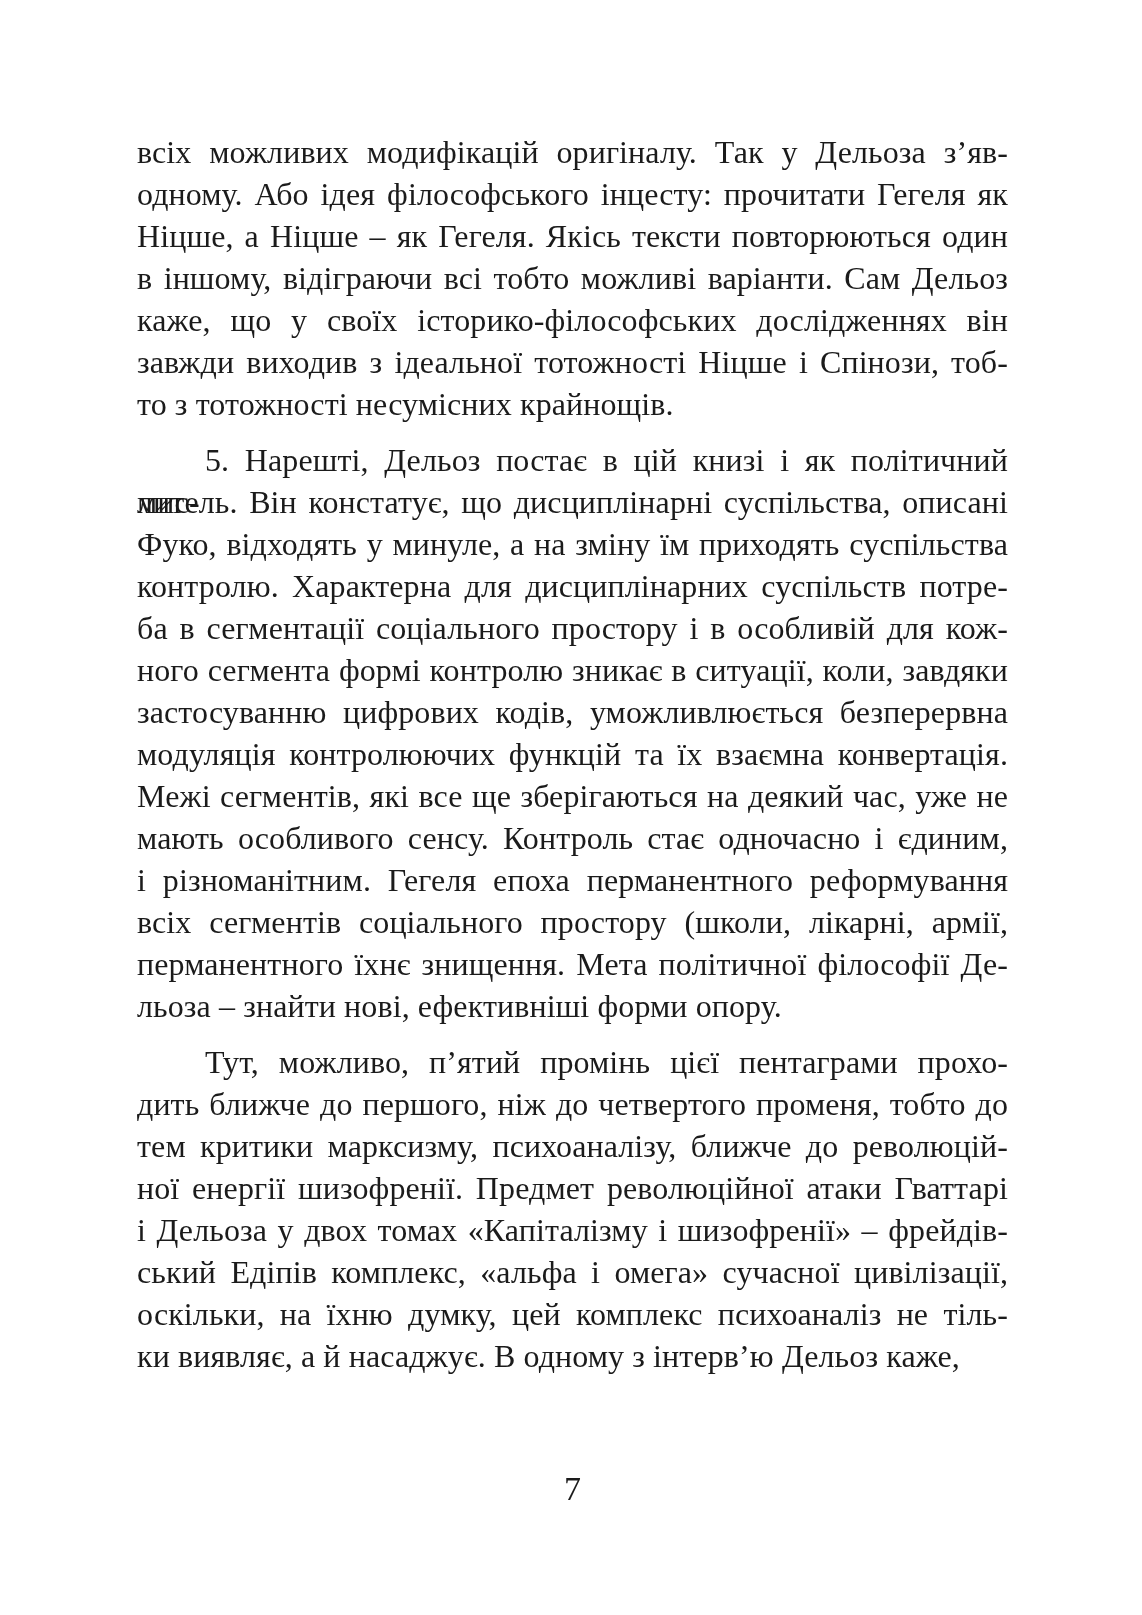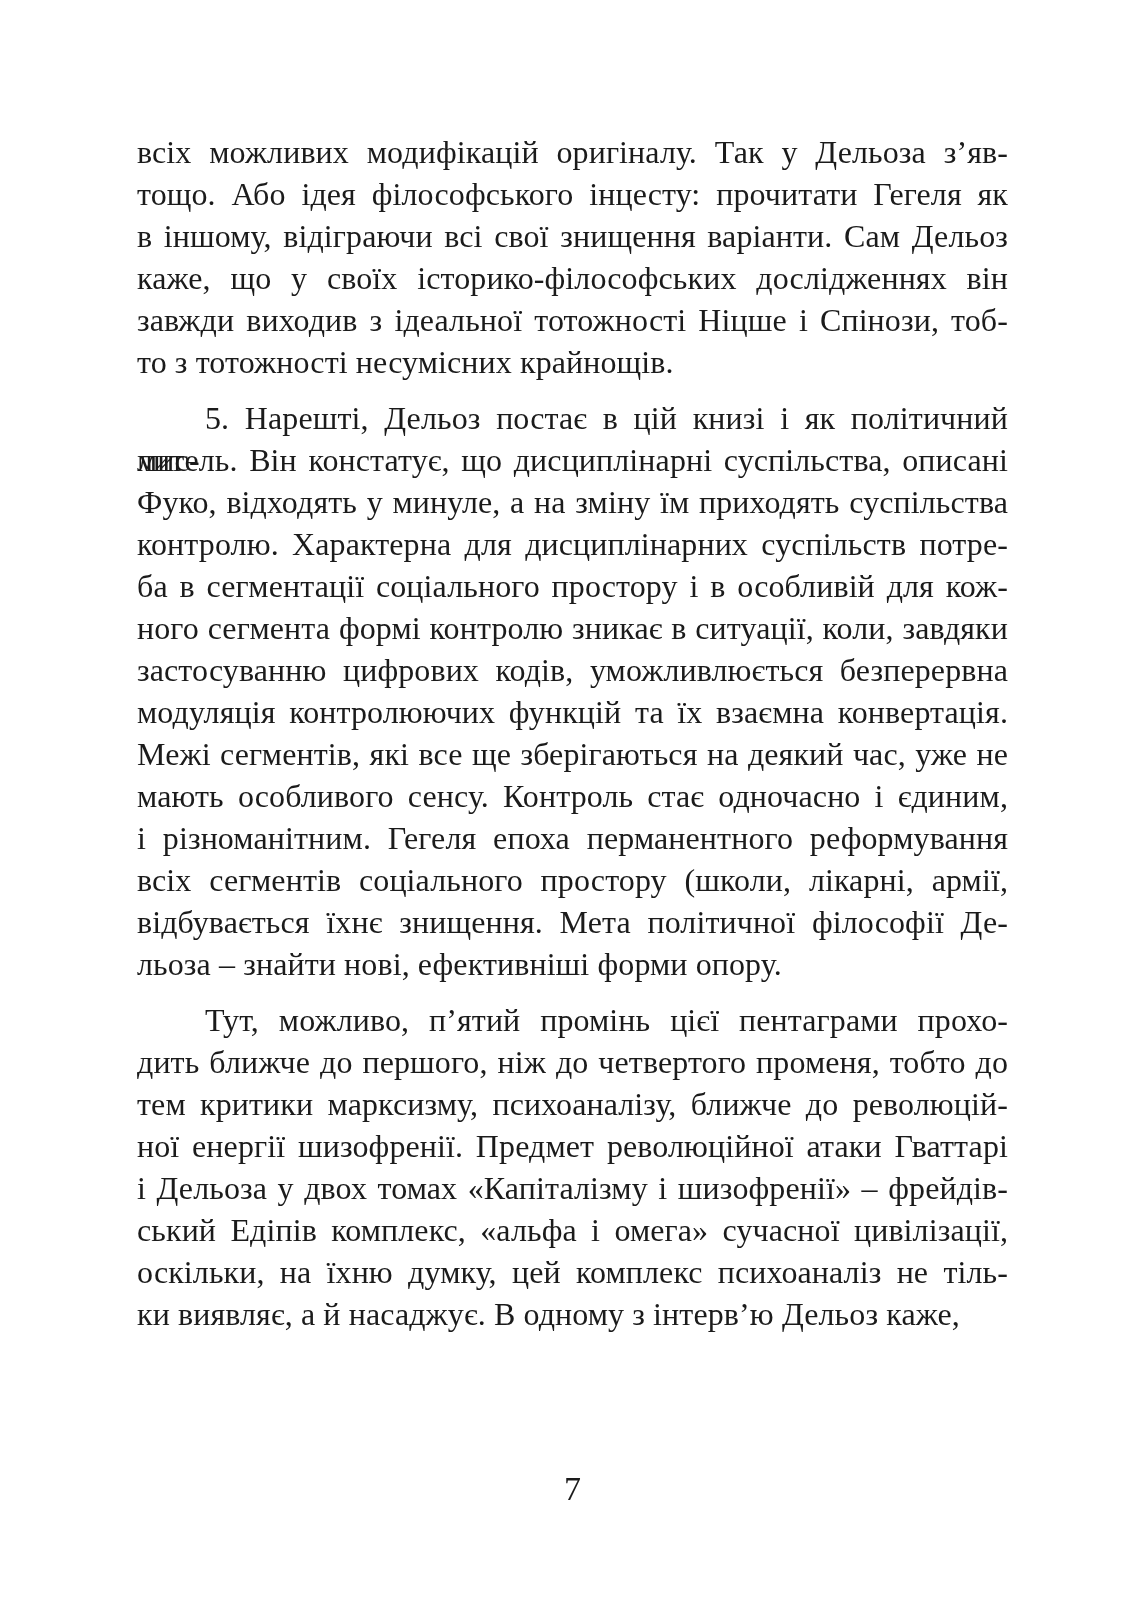--- a/index.html
+++ b/index.html
@@ -59,40 +59,41 @@
     color: #1b1b1b;
   }
 </style>
 </head>
 <body>
 
 <div class="page">
   <div class="text-block" id="text-block">
       <div class="paragraph">
         <div class="line first">всіх можливих модифікацій оригіналу. Так у Дельоза з’яв-</div>
-        <div class="line">тощо. Або ідея філософського інцесту: прочитати Гегеля як</div>
-        <div class="line">в іншому, відіграючи всі свої знищення варіанти. Сам Дельоз</div>
+        <div class="line">одному. Або ідея філософського інцесту: прочитати Гегеля як</div>
+        <div class="line">Ніцше, а Ніцше – як Гегеля. Якісь тексти повторюються один</div>
+        <div class="line">в іншому, відіграючи всі тобто можливі варіанти. Сам Дельоз</div>
         <div class="line">каже, що у своїх історико-філософських дослідженнях він</div>
         <div class="line">завжди виходив з ідеальної тотожності Ніцше і Спінози, тоб-</div>
         <div class="line last">то з тотожності несумісних крайнощів.</div>
       </div>
       <div class="paragraph indented">
         <div class="line first">5. Нарешті, Дельоз постає в цій книзі і як політичний мис-</div>
         <div class="line">литель. Він констатує, що дисциплінарні суспільства, описані</div>
         <div class="line">Фуко, відходять у минуле, а на зміну їм приходять суспільства</div>
         <div class="line">контролю. Характерна для дисциплінарних суспільств потре-</div>
         <div class="line">ба в сегментації соціального простору і в особливій для кож-</div>
         <div class="line">ного сегмента формі контролю зникає в ситуації, коли, завдяки</div>
         <div class="line">застосуванню цифрових кодів, уможливлюється безперервна</div>
         <div class="line">модуляція контролюючих функцій та їх взаємна конвертація.</div>
         <div class="line">Межі сегментів, які все ще зберігаються на деякий час, уже не</div>
         <div class="line">мають особливого сенсу. Контроль стає одночасно і єдиним,</div>
         <div class="line">і різноманітним. Гегеля епоха перманентного реформування</div>
         <div class="line">всіх сегментів соціального простору (школи, лікарні, армії,</div>
-        <div class="line">відбувається їхнє знищення. Мета політичної філософії Де-</div>
+        <div class="line">перманентного їхнє знищення. Мета політичної філософії Де-</div>
         <div class="line last">льоза – знайти нові, ефективніші форми опору.</div>
       </div>
       <div class="paragraph indented">
         <div class="line first">Тут, можливо, п’ятий промінь цієї пентаграми прохо-</div>
         <div class="line">дить ближче до першого, ніж до четвертого променя, тобто до</div>
         <div class="line">тем критики марксизму, психоаналізу, ближче до революцій-</div>
         <div class="line">ної енергії шизофренії. Предмет революційної атаки Гваттарі</div>
         <div class="line">і Дельоза у двох томах «Капіталізму і шизофренії» – фрейдів-</div>
         <div class="line">ський Едіпів комплекс, «альфа і омега» сучасної цивілізації,</div>
         <div class="line">оскільки, на їхню думку, цей комплекс психоаналіз не тіль-</div>

